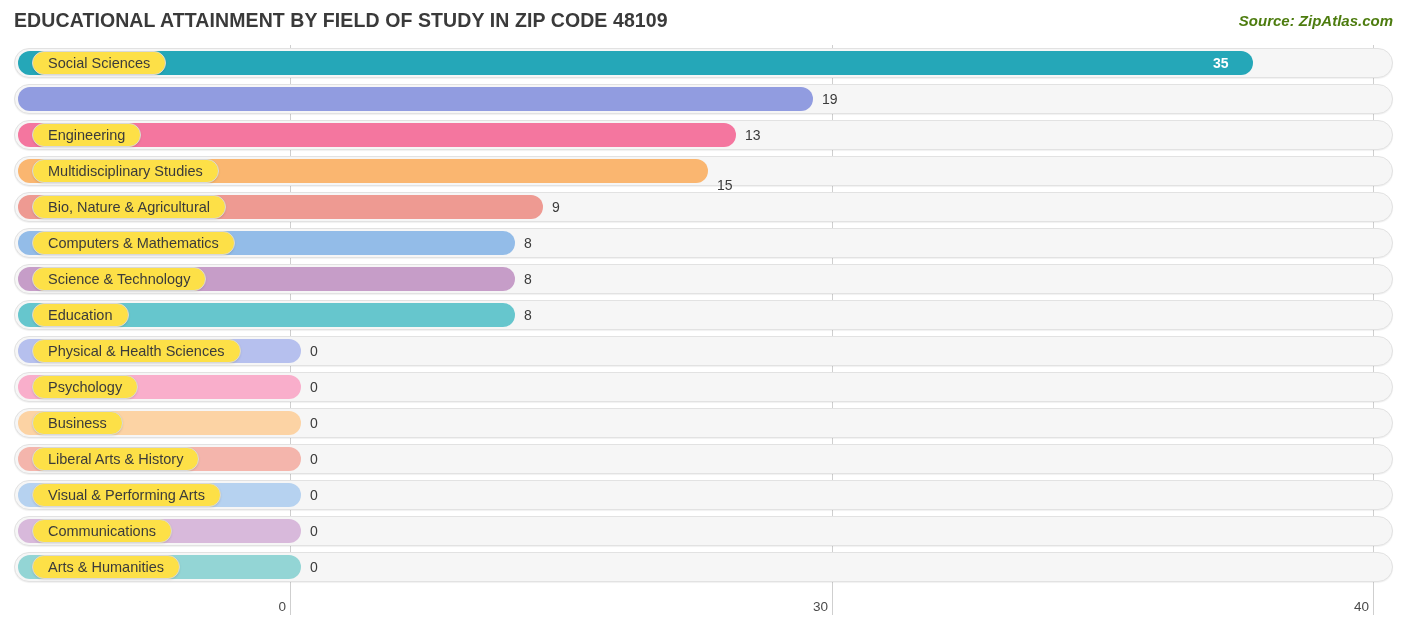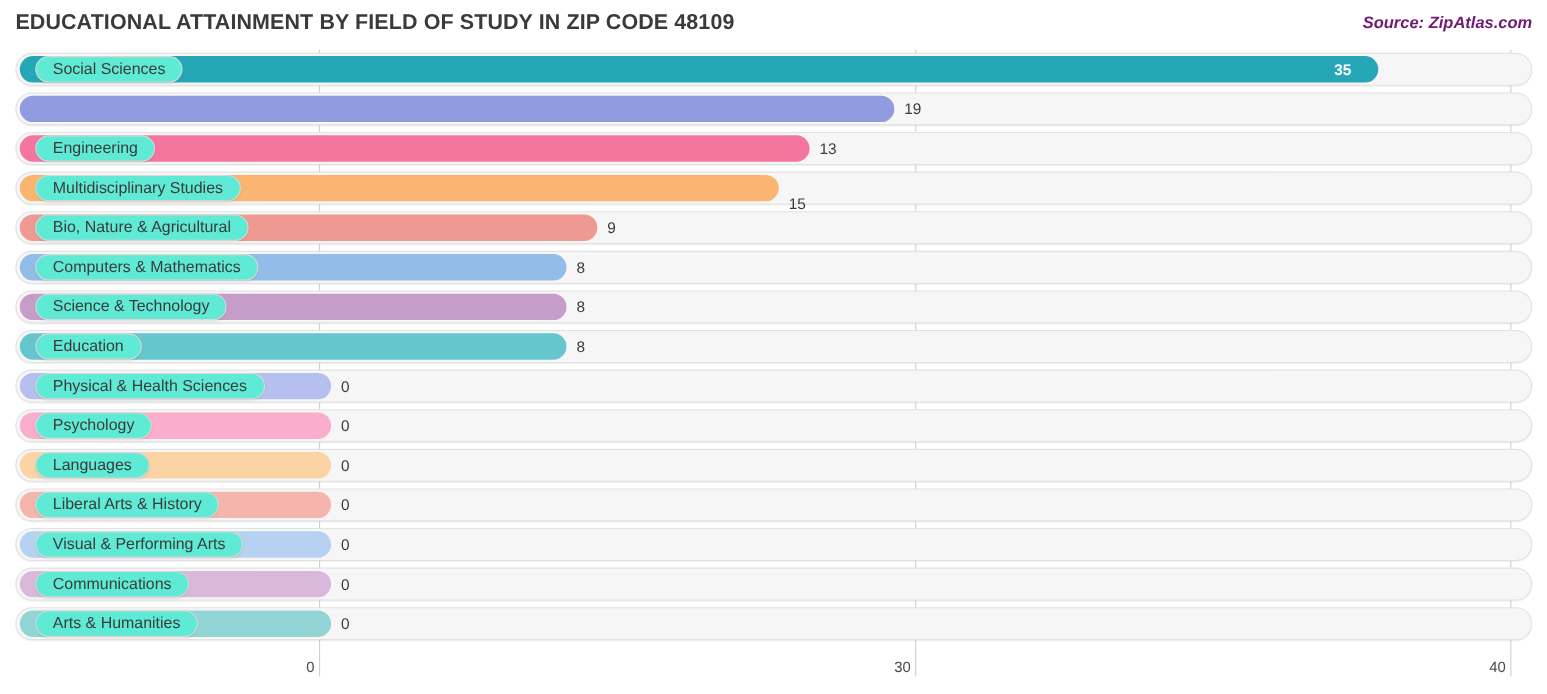--- a/index.html
+++ b/index.html
@@ -32,21 +32,21 @@
     color: #3a3a3a;
     white-space: nowrap;
   }
   .source-label {
     position: absolute;
     right: 13px;
     top: 12px;
     font-size: 15px;
     font-style: italic;
     font-weight: 700;
-    color: #701a75;
+    color: #4d7c0f;
     white-space: nowrap;
   }
 
   
   .plot {
     position: absolute;
     left: 0;
     top: 45px;
     width: 1406px;
     height: 548px;
@@ -99,21 +99,21 @@
     border-radius: 12px;
     box-sizing: border-box;
   }
 
   
   .pill {
     position: absolute;
     left: 32px;
     top: 6px;
     height: 24px;
-    background: #5eead4;
+    background: #fde047;
     border: 1px solid #d8d8d8;
     border-radius: 12px;
     box-sizing: border-box;
     display: flex;
     align-items: center;
     padding: 0 15px;
     box-shadow: 0 1px 2px rgba(0,0,0,0.10);
     white-space: nowrap;
   }
   .pill-text {
@@ -256,21 +256,21 @@
         <div class="bar" style="width: 283px; background: rgb(249, 174, 203);"></div>
         <div class="pill">
           <span class="pill-text">Psychology</span>
         </div>
         <div class="value-out" style="left: 310px;">0</div>
       </div>
       <div class="row">
         <div class="track"></div>
         <div class="bar" style="width: 283px; background: rgb(252, 211, 164);"></div>
         <div class="pill">
-          <span class="pill-text">Languages</span>
+          <span class="pill-text">Business</span>
         </div>
         <div class="value-out" style="left: 310px;">0</div>
       </div>
       <div class="row">
         <div class="track"></div>
         <div class="bar" style="width: 283px; background: rgb(244, 181, 172);"></div>
         <div class="pill">
           <span class="pill-text">Liberal Arts &amp; History</span>
         </div>
         <div class="value-out" style="left: 310px;">0</div>

